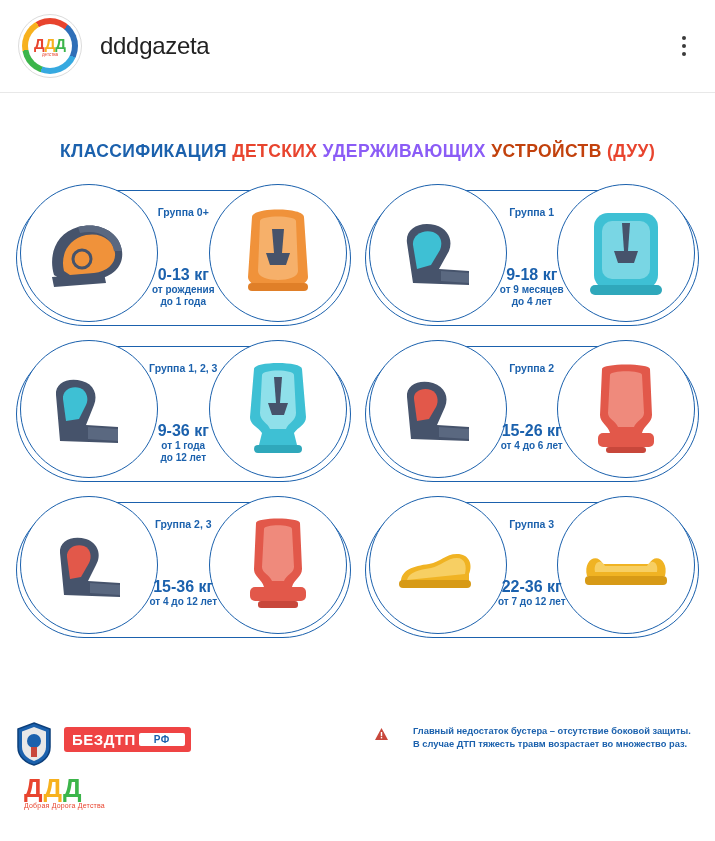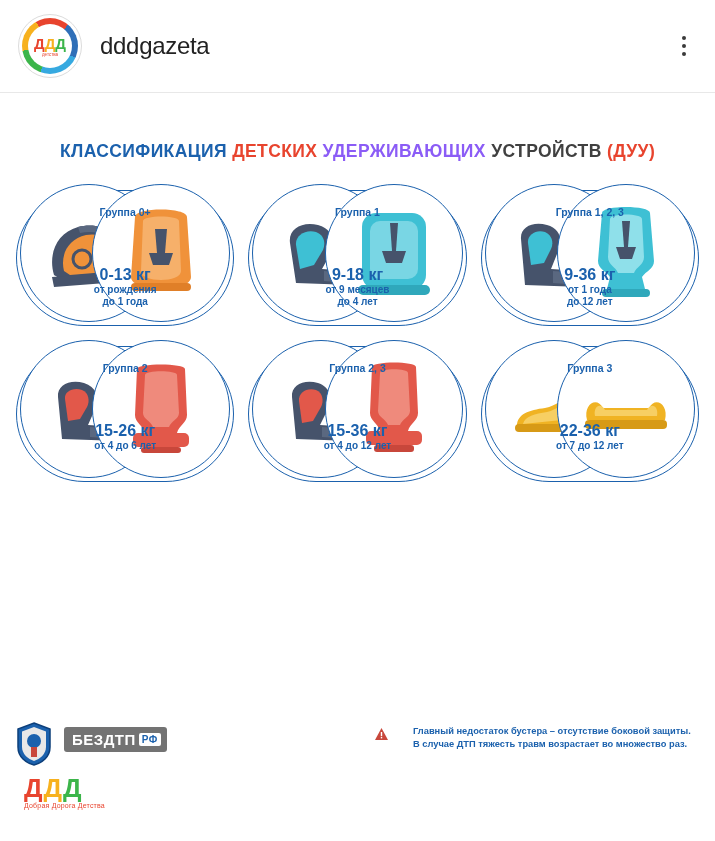--- a/index.html
+++ b/index.html
@@ -122,26 +122,26 @@
     margin-top: 30px;
     text-align: center;
     font-weight: bold;
     font-size: 17.5px;
     letter-spacing: 0.4px;
     white-space: nowrap;
   }
   .c-blue  { color: #1b61ad; }
   .c-red   { color: #e8442e; }
   .c-orange{ color: #8b5cf6; }
-  .c-cyan  { color: #404040; }
+  .c-cyan  { color: #c2410c; }
 
   .grid {
     margin-top: 22px;
     display: grid;
-    grid-template-columns: 1fr 1fr 1fr;
+    grid-template-columns: 1fr 1fr;
     grid-template-rows: repeat(3, 148px);
     column-gap: 14px;
     row-gap: 8px;
   }
   .card {
     position: relative;
     height: 148px;
   }
   .card .pill {
     position: absolute;
@@ -208,36 +208,36 @@
     display: flex;
     align-items: flex-start;
     gap: 10px;
   }
   .gibdd {
     width: 40px; height: 46px;
     display: flex; flex-direction: column; align-items: center;
   }
   .bezdtp {
     margin-top: 6px;
-    background: #737373;
+    background: #ef4444;
     color: #ffffff;
     font-weight: bold;
     font-size: 15px;
     padding: 4px 6px 4px 8px;
     border-radius: 3px;
     letter-spacing: 0.5px;
     display: flex;
     align-items: center;
     gap: 3px;
   }
   .bezdtp .rf {
     background: #ffffff;
     color: #1b61ad;
     font-size: 10px;
-    padding: 1px 3px;
+    padding: 1px 15px;
     border-radius: 2px;
   }
   .ddd-logo {
     position: absolute;
     left: 24px;
     top: 54px;
     width: 120px;
     text-align: left;
   }
   .ddd-letters {

